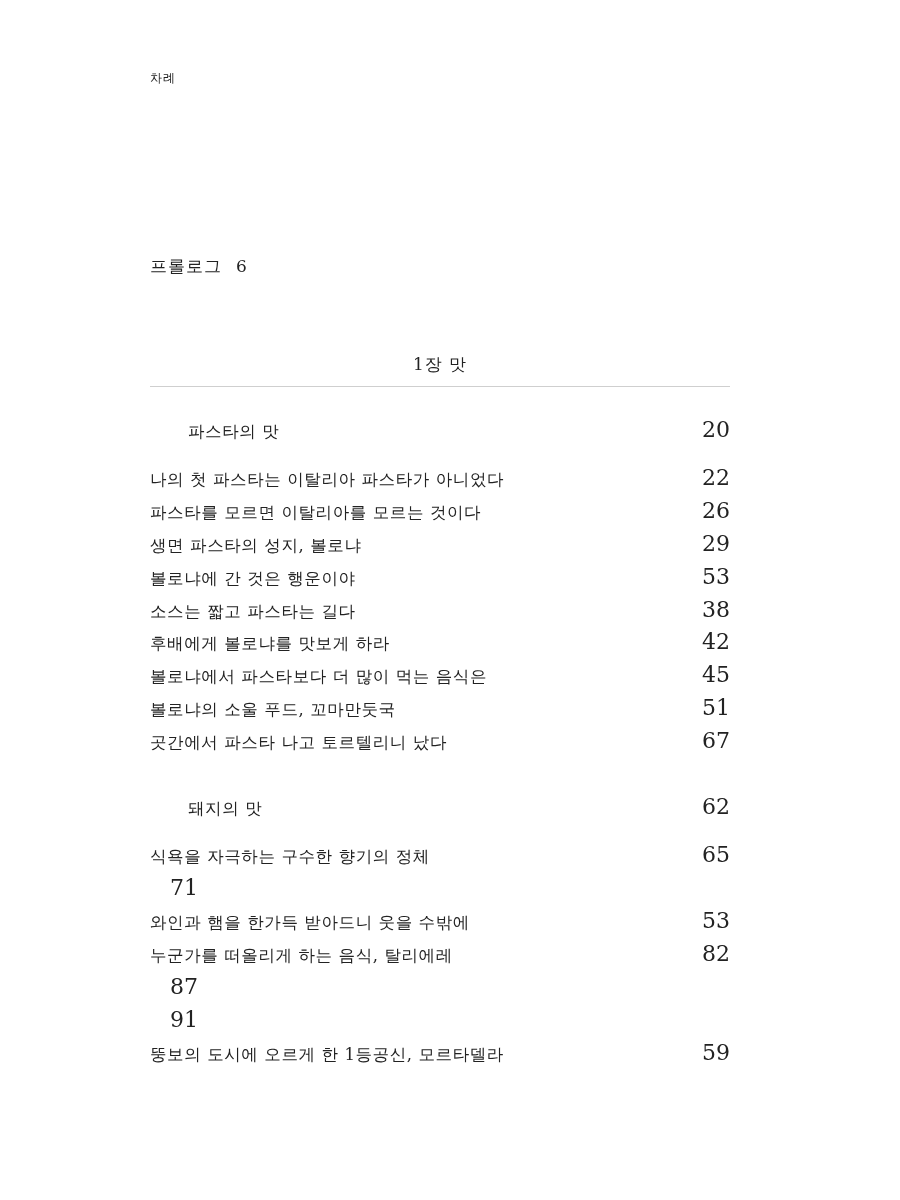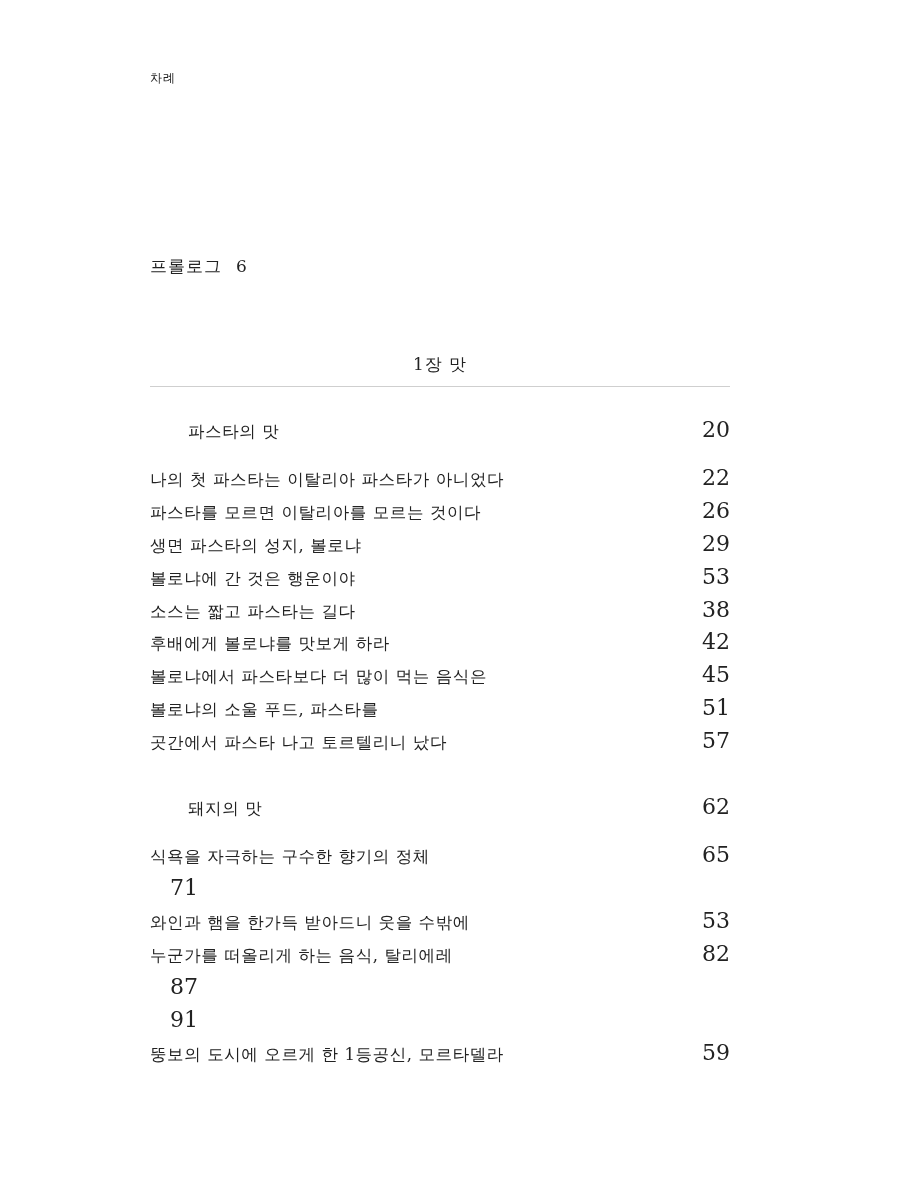--- a/index.html
+++ b/index.html
@@ -110,26 +110,26 @@
 </div>
 <div class="row" style="top:630px">
   <span class="title">후배에게 볼로냐를 맛보게 하라</span>
   <span class="page">42</span>
 </div>
 <div class="row" style="top:663px">
   <span class="title">볼로냐에서 파스타보다 더 많이 먹는 음식은</span>
   <span class="page">45</span>
 </div>
 <div class="row" style="top:696px">
-  <span class="title">볼로냐의 소울 푸드, 파스타를</span>
+  <span class="title">볼로냐의 소울 푸드, 꼬마만둣국</span>
   <span class="page">51</span>
 </div>
 <div class="row" style="top:729px">
   <span class="title">곳간에서 파스타 나고 토르텔리니 났다</span>
-  <span class="page">57</span>
+  <span class="page">67</span>
 </div>
 
 <div class="row" style="top:795px">
   <span class="title indent">돼지의 맛</span>
   <span class="page">62</span>
 </div>
 
 <div class="row" style="top:843px">
   <span class="title">식욕을 자극하는 구수한 향기의 정체</span>
   <span class="page">65</span>

